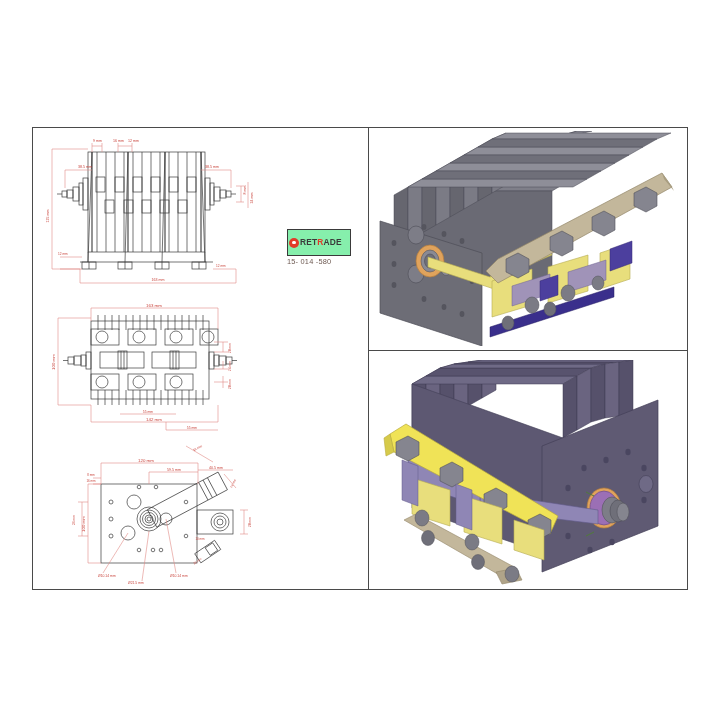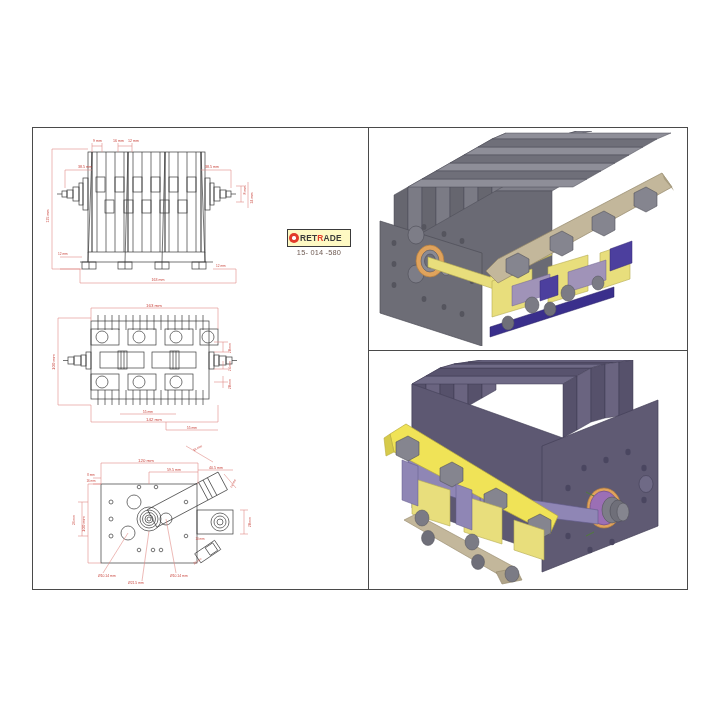--- a/index.html
+++ b/index.html
@@ -36,41 +36,41 @@
   .dwg{position:absolute;}
   .dwg svg{display:block;}
 
   
   .logo-block{
     position:absolute;left:287px;top:229px;
     width:64px;
   }
   .logo-box{
     border:1.2px solid #3a3a3a;
-    background:#fef9c3;
+    background:#86efac;
     padding:1px 2px 1px 1px;
     display:flex;align-items:center;
-    height:18px;box-sizing:border-box;
+    height:27px;box-sizing:border-box;
   }
   .logo-mark{
     width:10px;height:10px;border-radius:50%;
     background:#e23b29;
     display:flex;align-items:center;justify-content:center;
     flex:0 0 auto;margin-right:1px;
   }
   .logo-mark i{
     width:3.4px;height:3.4px;border-radius:50%;background:#fff;display:block;
   }
   .logo-text{
     font-size:8.4px;font-weight:bold;letter-spacing:.2px;
     color:#3a3a3a;line-height:1;white-space:nowrap;
   }
   .logo-text b.r{color:#e23b29;font-weight:bold;}
   .logo-code{
-    margin-top:1px;text-align:center;
+    margin-top:1px;text-align:left;
     font-size:7.4px;color:#6e5a52;letter-spacing:.2px;
     font-family:"Liberation Sans", sans-serif;
     white-space:nowrap;
   }
 
   
   text.dim{fill:#c9443c;font-family:"Liberation Sans", sans-serif;}
 </style>
 </head>
 <body>

